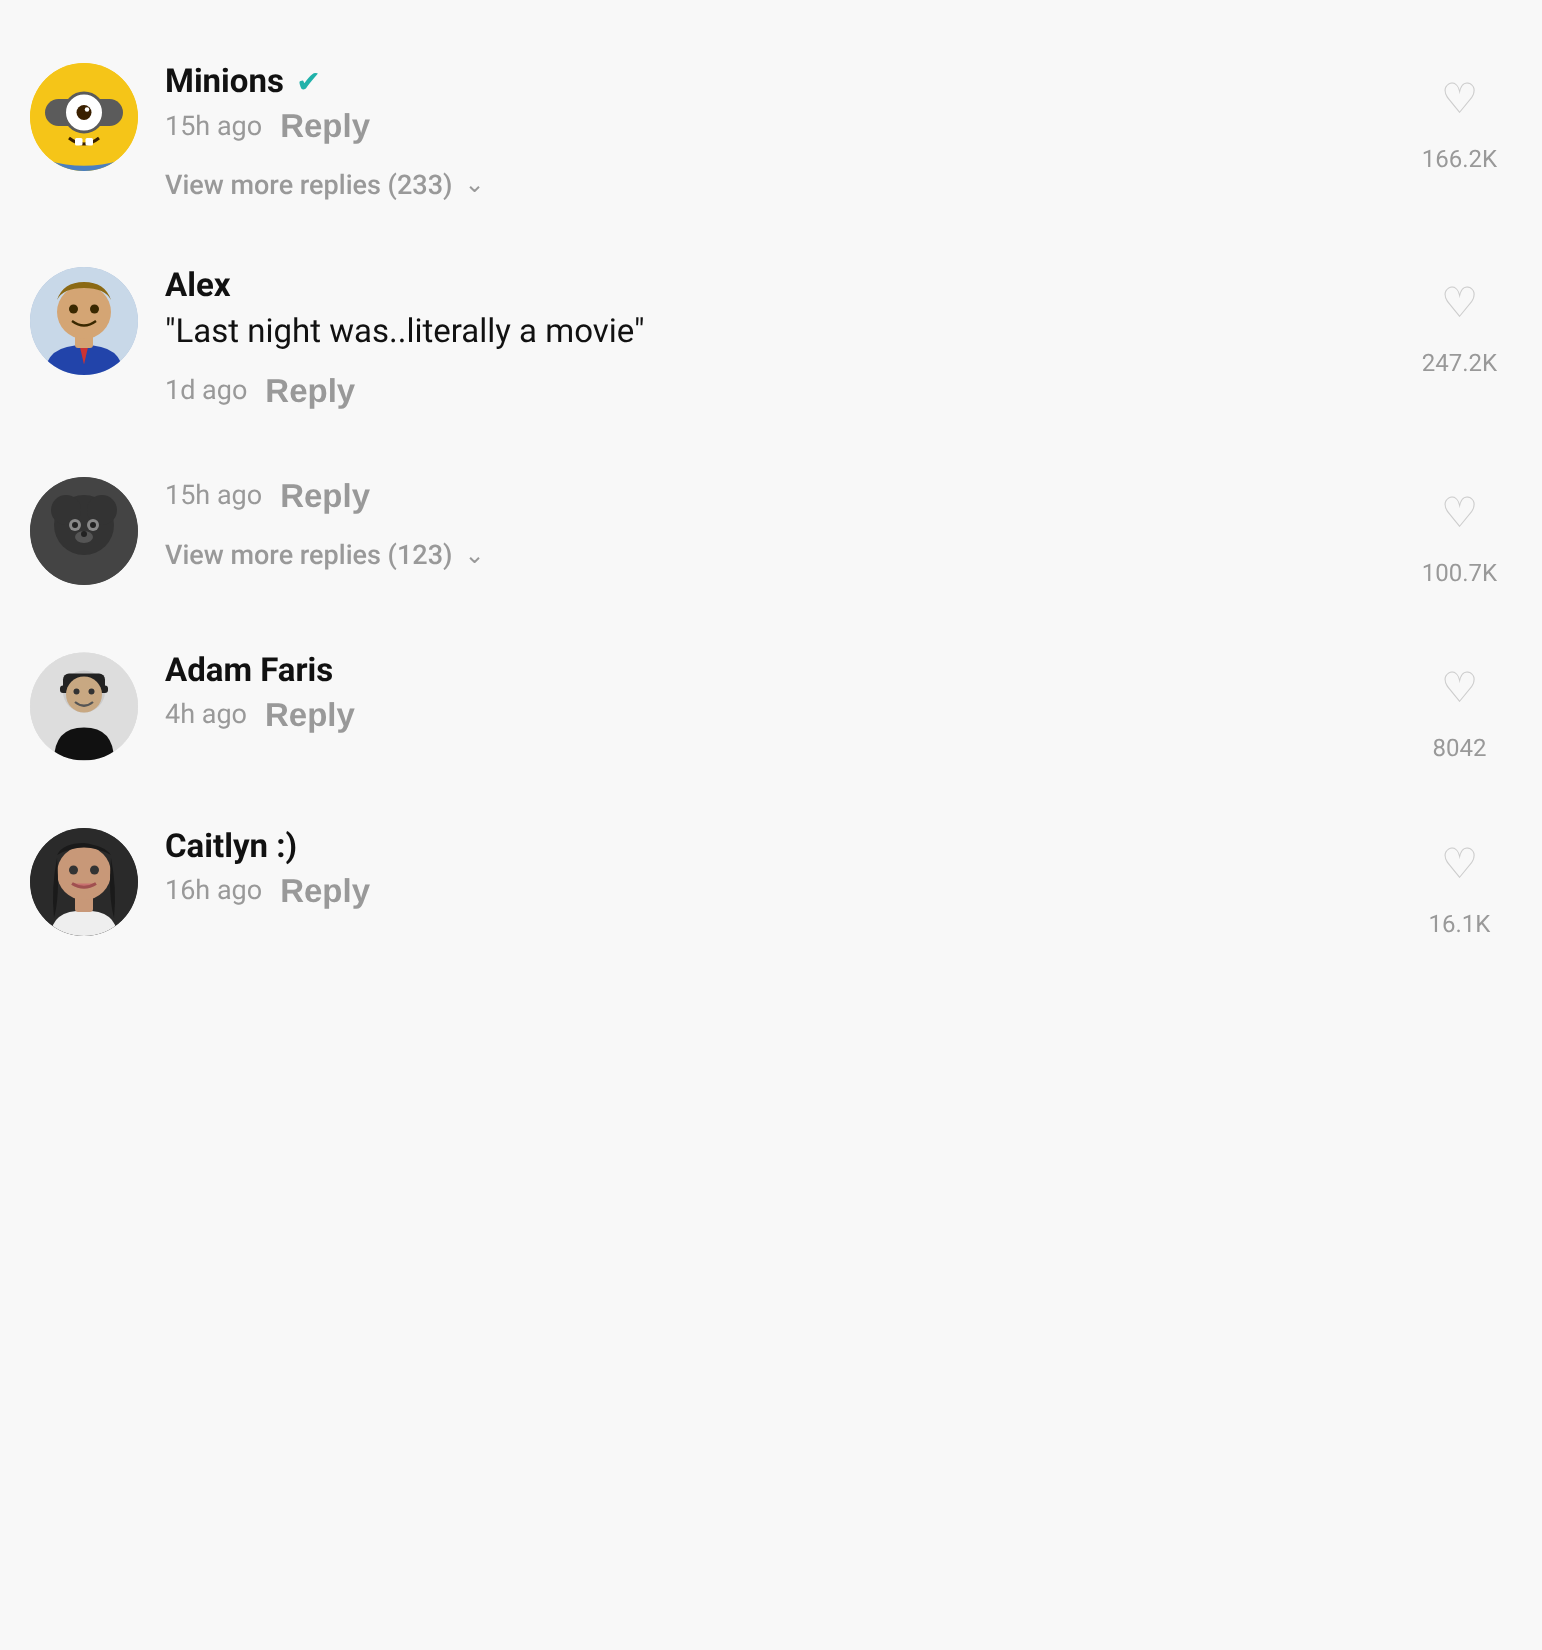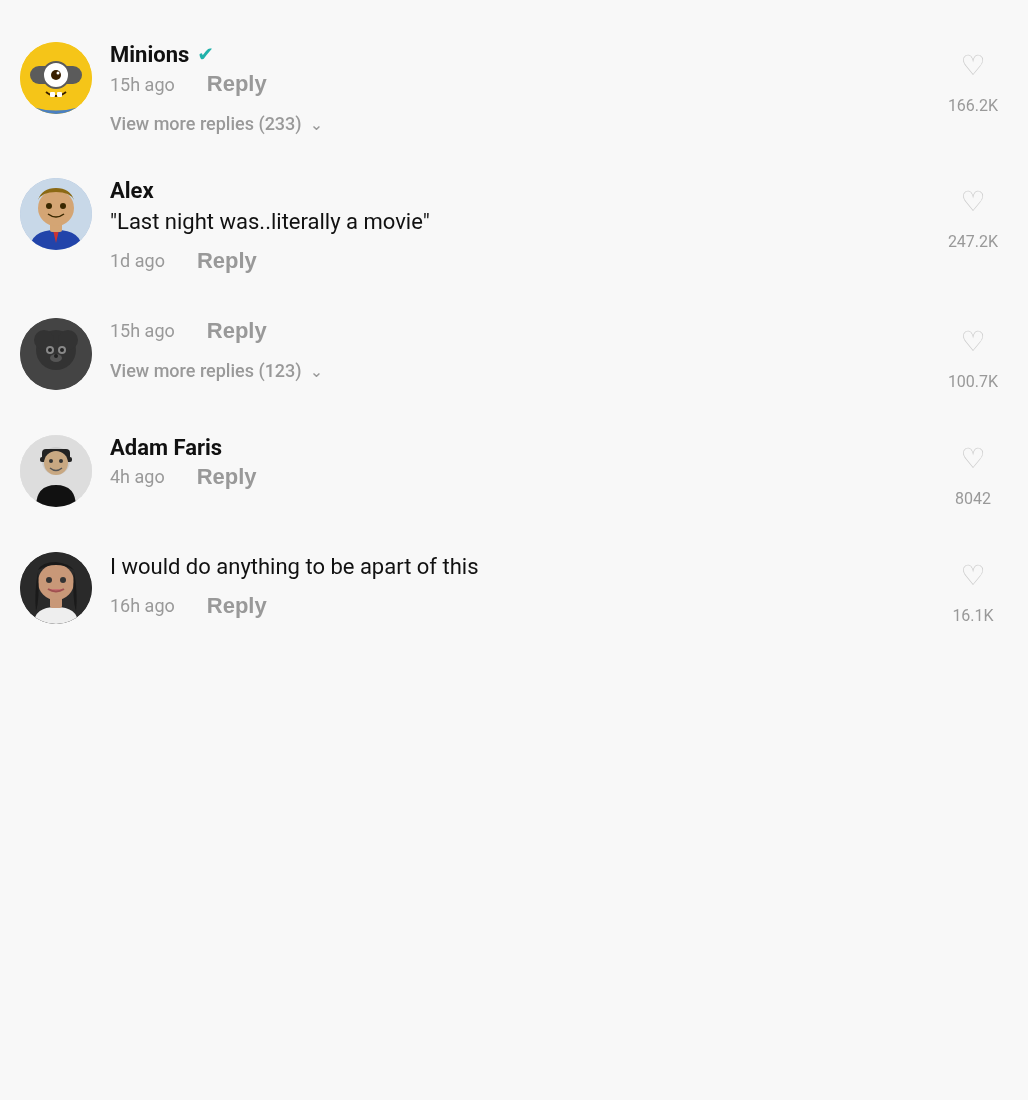--- a/index.html
+++ b/index.html
@@ -72,37 +72,37 @@
     }
     .comment-text {
       font-size: 22px;
       color: #111;
       margin-bottom: 10px;
       line-height: 1.4;
     }
     .comment-meta {
       display: flex;
       align-items: center;
-      gap: 32px;
+      gap: 12px;
     }
     .comment-time {
       font-size: 18px;
       color: #999;
     }
     .reply-btn {
       font-size: 22px;
       color: #999;
       font-weight: 600;
       cursor: pointer;
       background: none;
       border: none;
     }
     .view-replies {
       display: flex;
-      align-items: flex-end;
+      align-items: flex-start;
       margin-top: 16px;
       font-size: 18px;
       color: #999;
       font-weight: 500;
       cursor: pointer;
       gap: 8px;
     }
     .chevron-down {
       font-size: 16px;
       color: #999;
@@ -306,21 +306,23 @@
         <path d="M54 20 Q58 40 56 60 Q52 45 54 20 Z" fill="#1a1a1a"></path>
         <path d="M18 18 Q36 8 54 18 Q50 12 36 10 Q22 10 18 18 Z" fill="#1a1a1a"></path>
 
         <circle cx="29" cy="28" r="3" fill="#333"></circle>
         <circle cx="43" cy="28" r="3" fill="#333"></circle>
 
         <path d="M28 37 Q36 42 44 37" stroke="#a05050" stroke-width="2" fill="#c87070"></path>
       </svg>
     </div>
     <div class="comment-content">
-      <div class="comment-text">I would do anything to be apart of this</div>
+      <div class="comment-header">
+        <span class="username">Caitlyn :)</span>
+      </div>
       <div class="comment-meta">
         <span class="comment-time">16h ago</span>
         <button class="reply-btn">Reply</button>
       </div>
     </div>
     <div class="like-section">
       <span class="heart-icon">♡</span>
       <span class="like-count">16.1K</span>
     </div>
   </div>

